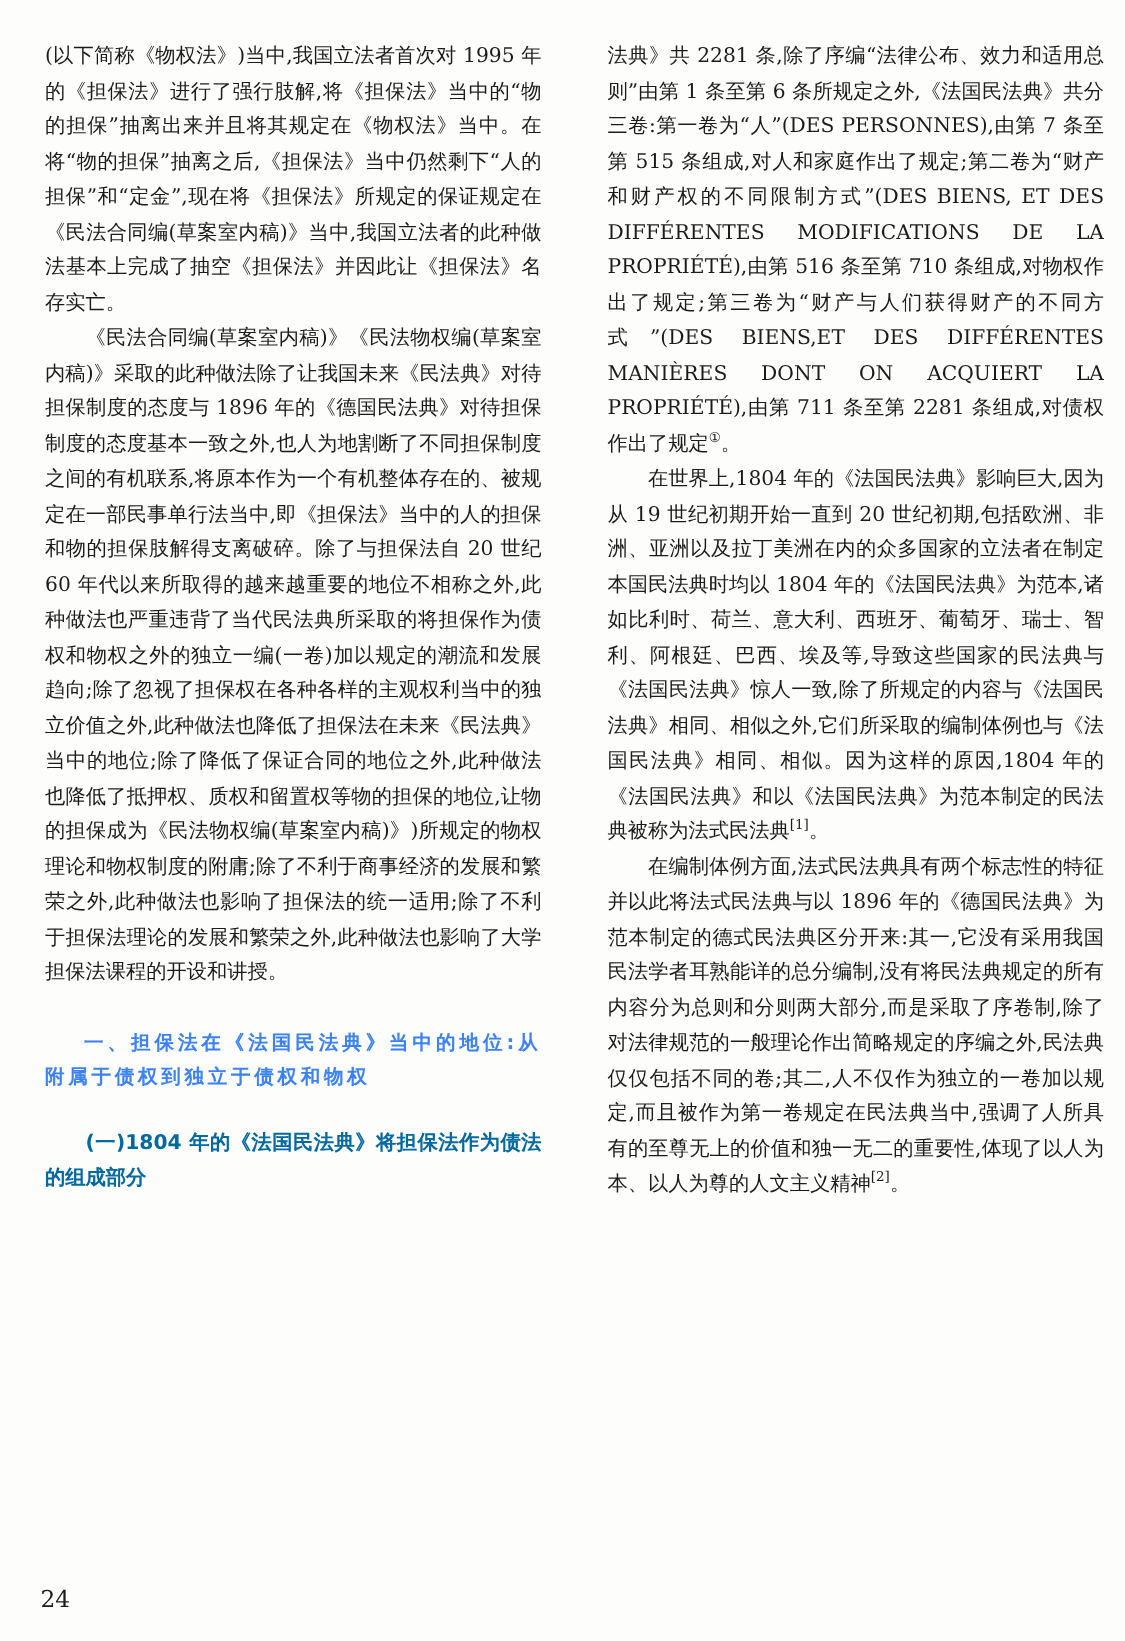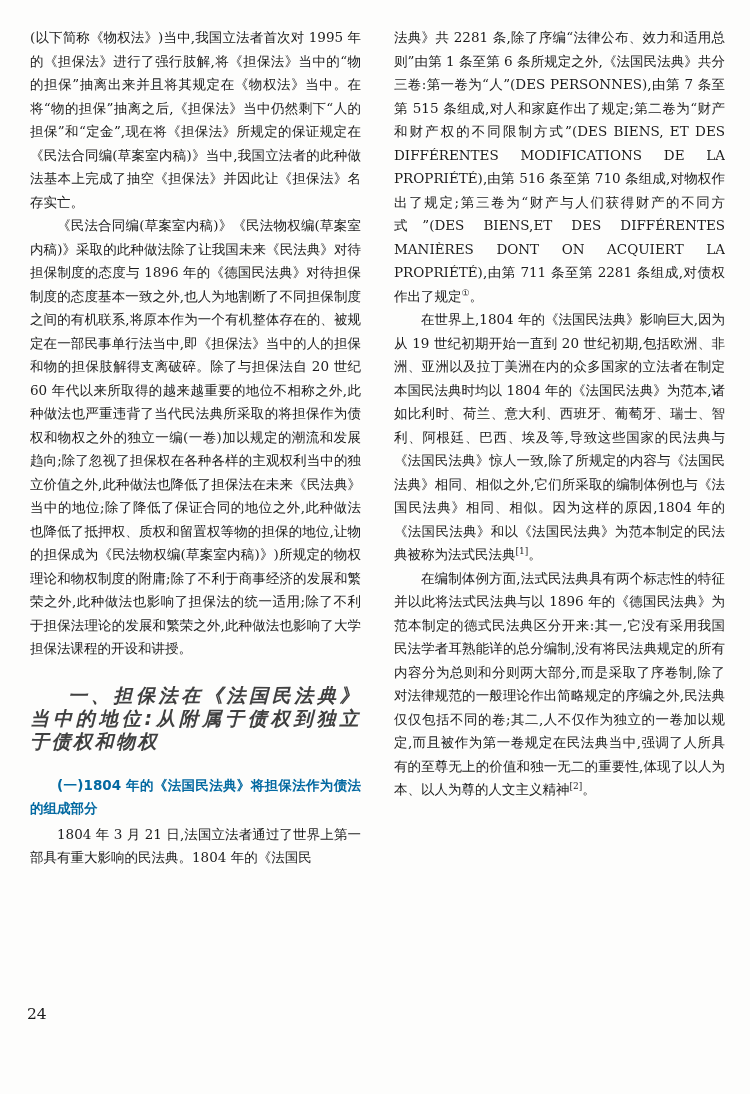--- a/index.html
+++ b/index.html
@@ -7,34 +7,34 @@
     width:750px;height:1094px;
     background:#e9e9e7;
     font-family:"DejaVu Serif","Liberation Serif",serif;
   }
   .page{
     position:relative;width:750px;height:1094px;
     background:#fdfdfc;color:#1b1b1b;overflow:hidden;
   }
   .columns{
     position:absolute;top:26px;left:30px;
-    display:flex;gap:33px;
+    display:flex;gap:44px;
   }
   .col{width:331px;height:1006px;overflow:hidden;}
   .para{
     margin:0;
     font-size:13.5px;line-height:23.5px;
     text-align:justify;text-indent:2em;
   }
   .para.no-indent{text-indent:0;}
   .heading{
     font-family:"DejaVu Sans","Liberation Sans",sans-serif;
-    font-weight:bold;font-size:19px;line-height:23px;
+    font-weight:bold;font-size:13px;line-height:23px;
     letter-spacing:2.5px;text-indent:2em;text-align:justify;
-    margin:23px 0 21px;color:#404040;font-style:italic;
+    margin:23px 0 21px;color:#3b82f6;
   }
   .subheading{
     font-family:"DejaVu Sans","Liberation Sans",sans-serif;
     font-weight:bold;font-size:13.5px;line-height:23.5px;
     text-indent:2em;text-align:justify;
     margin:0 0 2px;color:#0369a1;
   }
   sup.ref{
     font-size:9px;line-height:0;vertical-align:super;
     letter-spacing:0;
@@ -44,37 +44,36 @@
   }
   .footnote-rule{
     width:266px;height:0;border-top:1.6px solid #222;
     margin:0 0 8px 0;
   }
   .footnote{
     margin:0;font-size:12px;line-height:15px;
     text-indent:2em;text-align:left;color:#222;
   }
   .page-number{
-    position:absolute;left:27px;top:1004px;
+    position:absolute;left:27px;top:1056px;
     font-size:15.5px;line-height:20px;color:#1b1b1b;
   }
 </style>
 </head>
 <body>
 
 <div class="page">
 
   <div class="columns">
 
     <div class="col">
       <p class="para no-indent">(以下简称《物权法》)当中,我国立法者首次对 1995 年的《担保法》进行了强行肢解,将《担保法》当中的“物的担保”抽离出来并且将其规定在《物权法》当中。在将“物的担保”抽离之后,《担保法》当中仍然剩下“人的担保”和“定金”,现在将《担保法》所规定的保证规定在《民法合同编(草案室内稿)》当中,我国立法者的此种做法基本上完成了抽空《担保法》并因此让《担保法》名存实亡。</p>
       <p class="para">《民法合同编(草案室内稿)》《民法物权编(草案室内稿)》采取的此种做法除了让我国未来《民法典》对待担保制度的态度与 1896 年的《德国民法典》对待担保制度的态度基本一致之外,也人为地割断了不同担保制度之间的有机联系,将原本作为一个有机整体存在的、被规定在一部民事单行法当中,即《担保法》当中的人的担保和物的担保肢解得支离破碎。除了与担保法自 20 世纪 60 年代以来所取得的越来越重要的地位不相称之外,此种做法也严重违背了当代民法典所采取的将担保作为债权和物权之外的独立一编(一卷)加以规定的潮流和发展趋向;除了忽视了担保权在各种各样的主观权利当中的独立价值之外,此种做法也降低了担保法在未来《民法典》当中的地位;除了降低了保证合同的地位之外,此种做法也降低了抵押权、质权和留置权等物的担保的地位,让物的担保成为《民法物权编(草案室内稿)》)所规定的物权理论和物权制度的附庸;除了不利于商事经济的发展和繁荣之外,此种做法也影响了担保法的统一适用;除了不利于担保法理论的发展和繁荣之外,此种做法也影响了大学担保法课程的开设和讲授。</p>
       <h2 class="heading">一、担保法在《法国民法典》当中的地位:从附属于债权到独立于债权和物权</h2>
       <h3 class="subheading">(一)1804 年的《法国民法典》将担保法作为债法的组成部分</h3>
-      <p class="para">1804 年 3 月 21 日,法国立法者通过了世界上第一部具有重大影响的民法典。1804 年的《法国民</p>
     </div>
 
     <div class="col">
       <p class="para no-indent">
         <span>法典》共 2281 条,除了序编“法律公布、效力和适用总则”由第 1 条至第 6 条所规定之外,《法国民法典》共分三卷:第一卷为“人”(DES PERSONNES),由第 7 条至第 515 条组成,对人和家庭作出了规定;第二卷为“财产和财产权的不同限制方式”(DES BIENS, ET DES DIFFÉRENTES MODIFICATIONS DE LA PROPRIÉTÉ),由第 516 条至第 710 条组成,对物权作出了规定;第三卷为“财产与人们获得财产的不同方式”(DES BIENS,ET DES DIFFÉRENTES MANIÈRES DONT ON ACQUIERT LA PROPRIÉTÉ),由第 711 条至第 2281 条组成,对债权作出了规定</span><sup class="ref">①</sup><span>。</span>
       </p>
       <p class="para">
         <span>在世界上,1804 年的《法国民法典》影响巨大,因为从 19 世纪初期开始一直到 20 世纪初期,包括欧洲、非洲、亚洲以及拉丁美洲在内的众多国家的立法者在制定本国民法典时均以 1804 年的《法国民法典》为范本,诸如比利时、荷兰、意大利、西班牙、葡萄牙、瑞士、智利、阿根廷、巴西、埃及等,导致这些国家的民法典与《法国民法典》惊人一致,除了所规定的内容与《法国民法典》相同、相似之外,它们所采取的编制体例也与《法国民法典》相同、相似。因为这样的原因,1804 年的《法国民法典》和以《法国民法典》为范本制定的民法典被称为法式民法典</span><sup class="ref">[1]</sup><span>。</span>
       </p>
       <p class="para">

